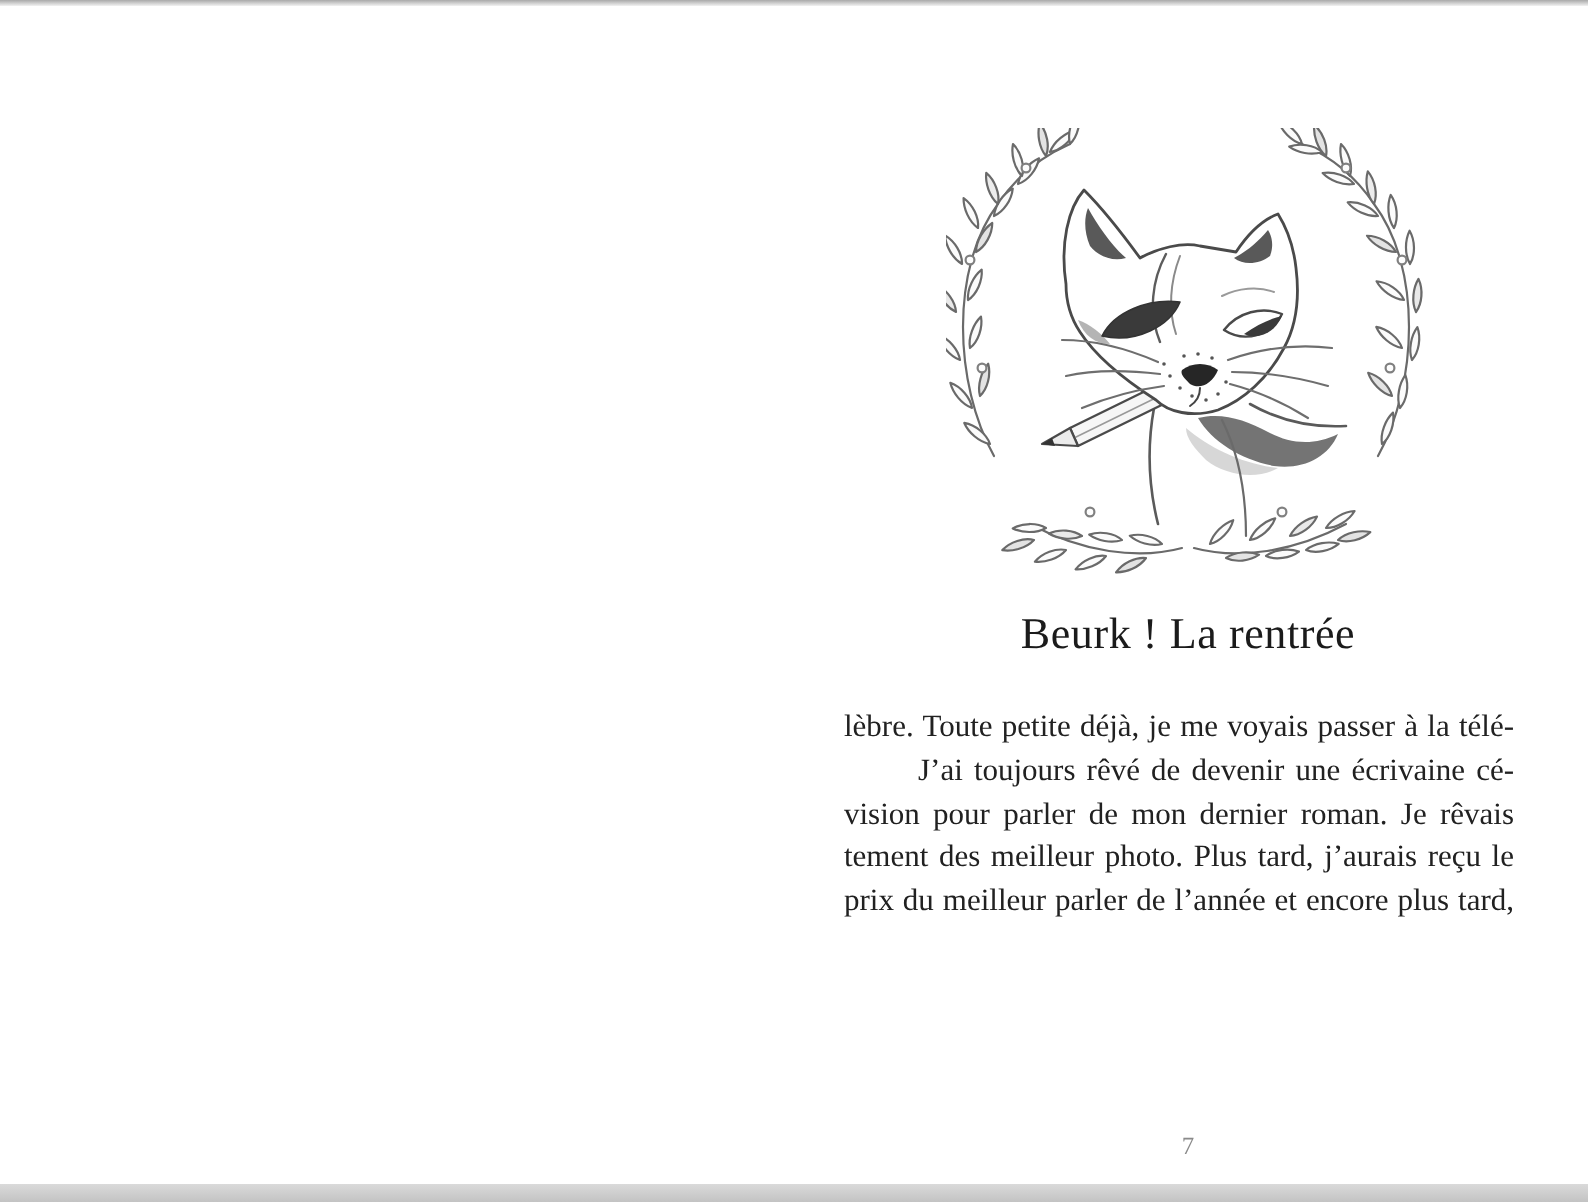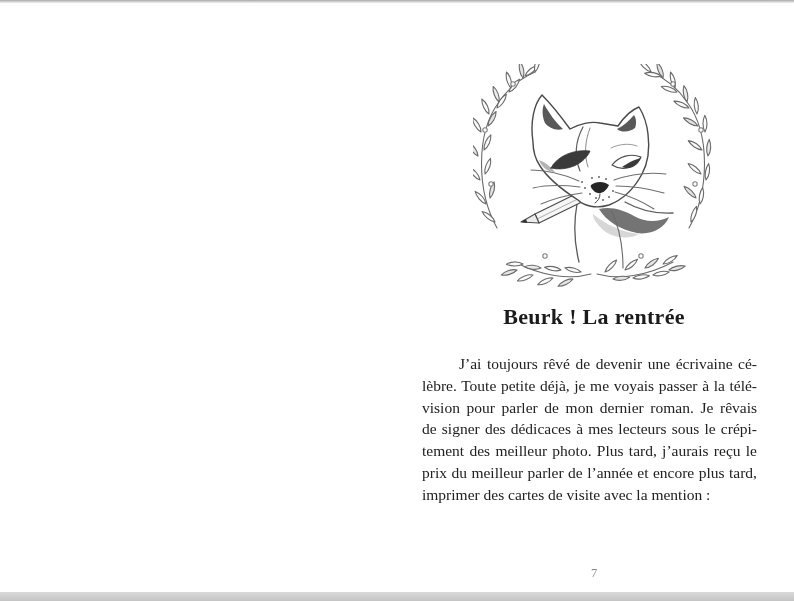--- a/index.html
+++ b/index.html
@@ -38,21 +38,21 @@
     left: 76px; top: 61px;
     width: 240px; height: 226px;
   }
 
   .chapter-title {
     position: absolute;
     left: 27px; top: 301px;
     width: 340px;
     text-align: center;
     font-size: 22px;
-    font-weight: bold;
+    font-weight: normal;
     letter-spacing: 0.3px;
     color: #1b1b1b;
   }
 
   .body-text {
     position: absolute;
     left: 25px; top: 350px;
     width: 335px;
     font-size: 15.5px;
     line-height: 21.8px;
@@ -220,26 +220,24 @@
           <path d="M 141,116 C 158,110 176,108 193,110"></path>
           <path d="M 143,122 C 160,122 177,125 191,129"></path>
           <path d="M 142,128 C 157,132 170,138 181,145"></path>
         </g>
       </g>
     </svg>
 
     <h1 class="chapter-title">Beurk ! La rentrée</h1>
 
     <div class="body-text">
+      <div class="bt-line justify">lèbre. Toute petite déjà, je me voyais passer à la télé-</div>
       <div class="bt-line justify indent">J’ai toujours rêvé de devenir une écrivaine cé-</div>
-      <div class="bt-line justify">lèbre. Toute petite déjà, je me voyais passer à la télé-</div>
       <div class="bt-line justify">vision pour parler de mon dernier roman. Je rêvais</div>
-      <div class="bt-line justify">de signer des dédicaces à mes lecteurs sous le crépi-</div>
       <div class="bt-line justify">tement des meilleur photo. Plus tard, j’aurais reçu le</div>
       <div class="bt-line justify">prix du meilleur parler de l’année et encore plus tard,</div>
-      <div class="bt-line">imprimer des cartes de visite avec la mention :</div>
     </div>
 
     <div class="page-number">7</div>
   </div>
 
   <div class="bottom-bar"></div>
 </div>
 
 </body></html>

